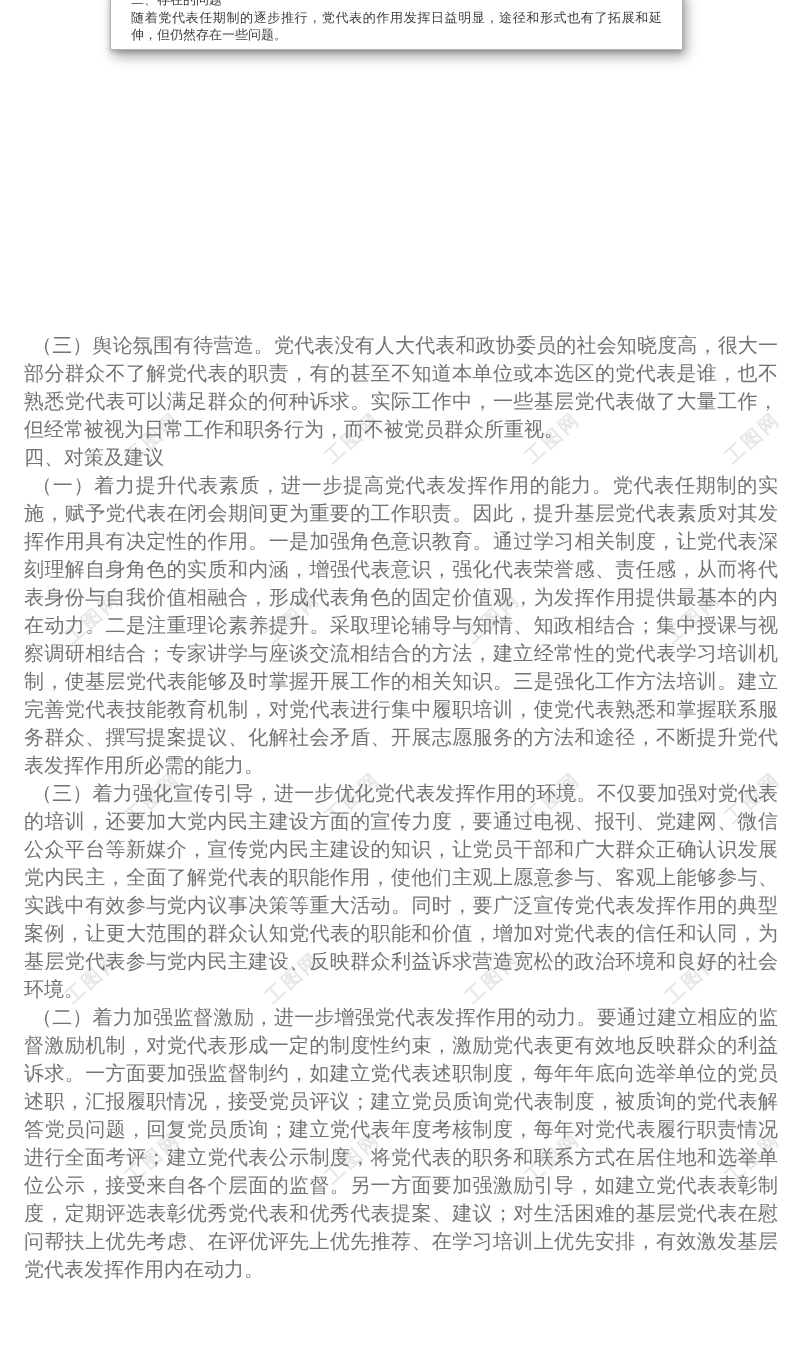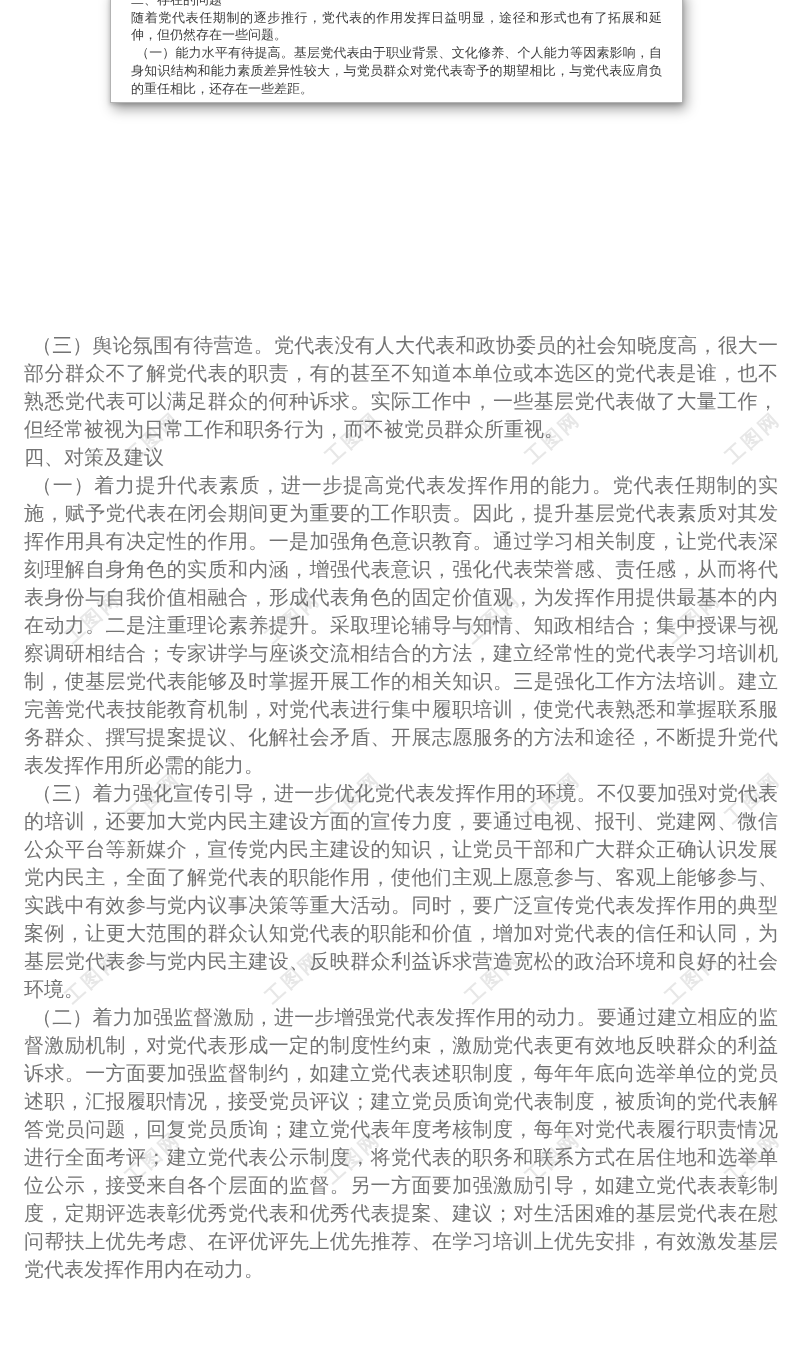--- a/index.html
+++ b/index.html
@@ -91,21 +91,20 @@
     <span class="wm" style="left: 660px; top: 965px;">工图网</span>
     <span class="wm" style="left: 120px; top: 1145px;">工图网</span>
     <span class="wm" style="left: 320px; top: 1145px;">工图网</span>
     <span class="wm" style="left: 520px; top: 1145px;">工图网</span>
     <span class="wm" style="left: 720px; top: 1145px;">工图网</span>
   </div>
 
 <div class="preview-page">
   <p>二、存在的问题</p>
   <p>随着党代表任期制的逐步推行，党代表的作用发挥日益明显，途径和形式也有了拓展和延伸，但仍然存在一些问题。</p>
-  <p class="pp-indent">（一）能力水平有待提高。基层党代表由于职业背景、文化修养、个人能力等因素影响，自身知识结构和能力素质差异性较大，与党员群众对党代表寄予的期望相比，与党代表应肩负的重任相比，还存在一些差距。</p>
 </div>
 
 <div class="doc-body">
   <p class="p-indent">（三）舆论氛围有待营造。党代表没有人大代表和政协委员的社会知晓度高，很大一部分群众不了解党代表的职责，有的甚至不知道本单位或本选区的党代表是谁，也不熟悉党代表可以满足群众的何种诉求。实际工作中，一些基层党代表做了大量工作，但经常被视为日常工作和职务行为，而不被党员群众所重视。</p>
   <p>四、对策及建议</p>
   <p class="p-indent">（一）着力提升代表素质，进一步提高党代表发挥作用的能力。党代表任期制的实施，赋予党代表在闭会期间更为重要的工作职责。因此，提升基层党代表素质对其发挥作用具有决定性的作用。一是加强角色意识教育。通过学习相关制度，让党代表深刻理解自身角色的实质和内涵，增强代表意识，强化代表荣誉感、责任感，从而将代表身份与自我价值相融合，形成代表角色的固定价值观，为发挥作用提供最基本的内在动力。二是注重理论素养提升。采取理论辅导与知情、知政相结合；集中授课与视察调研相结合；专家讲学与座谈交流相结合的方法，建立经常性的党代表学习培训机制，使基层党代表能够及时掌握开展工作的相关知识。三是强化工作方法培训。建立完善党代表技能教育机制，对党代表进行集中履职培训，使党代表熟悉和掌握联系服务群众、撰写提案提议、化解社会矛盾、开展志愿服务的方法和途径，不断提升党代表发挥作用所必需的能力。</p>
   <p class="p-indent">（三）着力强化宣传引导，进一步优化党代表发挥作用的环境。不仅要加强对党代表的培训，还要加大党内民主建设方面的宣传力度，要通过电视、报刊、党建网、微信公众平台等新媒介，宣传党内民主建设的知识，让党员干部和广大群众正确认识发展党内民主，全面了解党代表的职能作用，使他们主观上愿意参与、客观上能够参与、实践中有效参与党内议事决策等重大活动。同时，要广泛宣传党代表发挥作用的典型案例，让更大范围的群众认知党代表的职能和价值，增加对党代表的信任和认同，为基层党代表参与党内民主建设、反映群众利益诉求营造宽松的政治环境和良好的社会环境。</p>
   <p class="p-indent">（二）着力加强监督激励，进一步增强党代表发挥作用的动力。要通过建立相应的监督激励机制，对党代表形成一定的制度性约束，激励党代表更有效地反映群众的利益诉求。一方面要加强监督制约，如建立党代表述职制度，每年年底向选举单位的党员述职，汇报履职情况，接受党员评议；建立党员质询党代表制度，被质询的党代表解答党员问题，回复党员质询；建立党代表年度考核制度，每年对党代表履行职责情况进行全面考评；建立党代表公示制度，将党代表的职务和联系方式在居住地和选举单位公示，接受来自各个层面的监督。另一方面要加强激励引导，如建立党代表表彰制度，定期评选表彰优秀党代表和优秀代表提案、建议；对生活困难的基层党代表在慰问帮扶上优先考虑、在评优评先上优先推荐、在学习培训上优先安排，有效激发基层党代表发挥作用内在动力。</p>
 </div>
 

